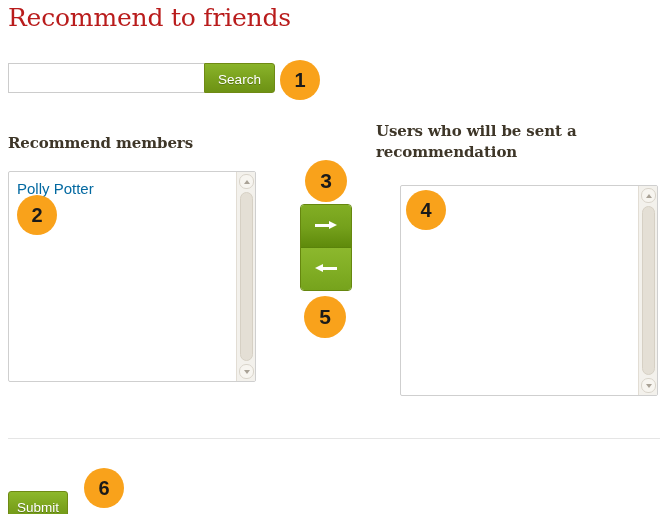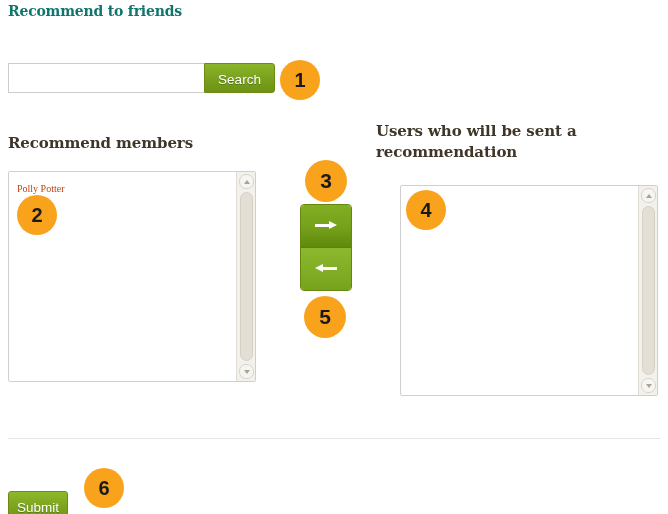--- a/index.html
+++ b/index.html
@@ -15,23 +15,23 @@
     overflow: hidden;
     position: relative;
   }
 
   
   .page-title {
     position: absolute;
     left: 8px;
     top: 3px;
     font-family: "DejaVu Serif", serif;
-    font-size: 14px;
-    font-weight: bold;
-    color: #0f766e;
+    font-size: 25px;
+    font-weight: normal;
+    color: #b91c1c;
     letter-spacing: -0.2px;
     white-space: nowrap;
   }
   .col-heading {
     font-family: "DejaVu Serif", serif;
     font-size: 15px;
     font-weight: bold;
     color: #3e3628;
     letter-spacing: -0.1px;
     line-height: 21px;
@@ -113,23 +113,23 @@
   }
   .listbox-inner {
     position: absolute;
     left: 0;
     top: 0;
     right: 19px;
     bottom: 0;
     padding: 8px 0 0 8px;
   }
   .list-option {
-    font-family: Liberation Serif, serif;
-    font-size: 10px;
-    color: #c2410c;
+    font-family: Liberation Sans, sans-serif;
+    font-size: 15px;
+    color: #0369a1;
     line-height: 18px;
     white-space: nowrap;
     cursor: default;
   }
 
   
   .scrollbar {
     position: absolute;
     top: 0;
     right: 0;

